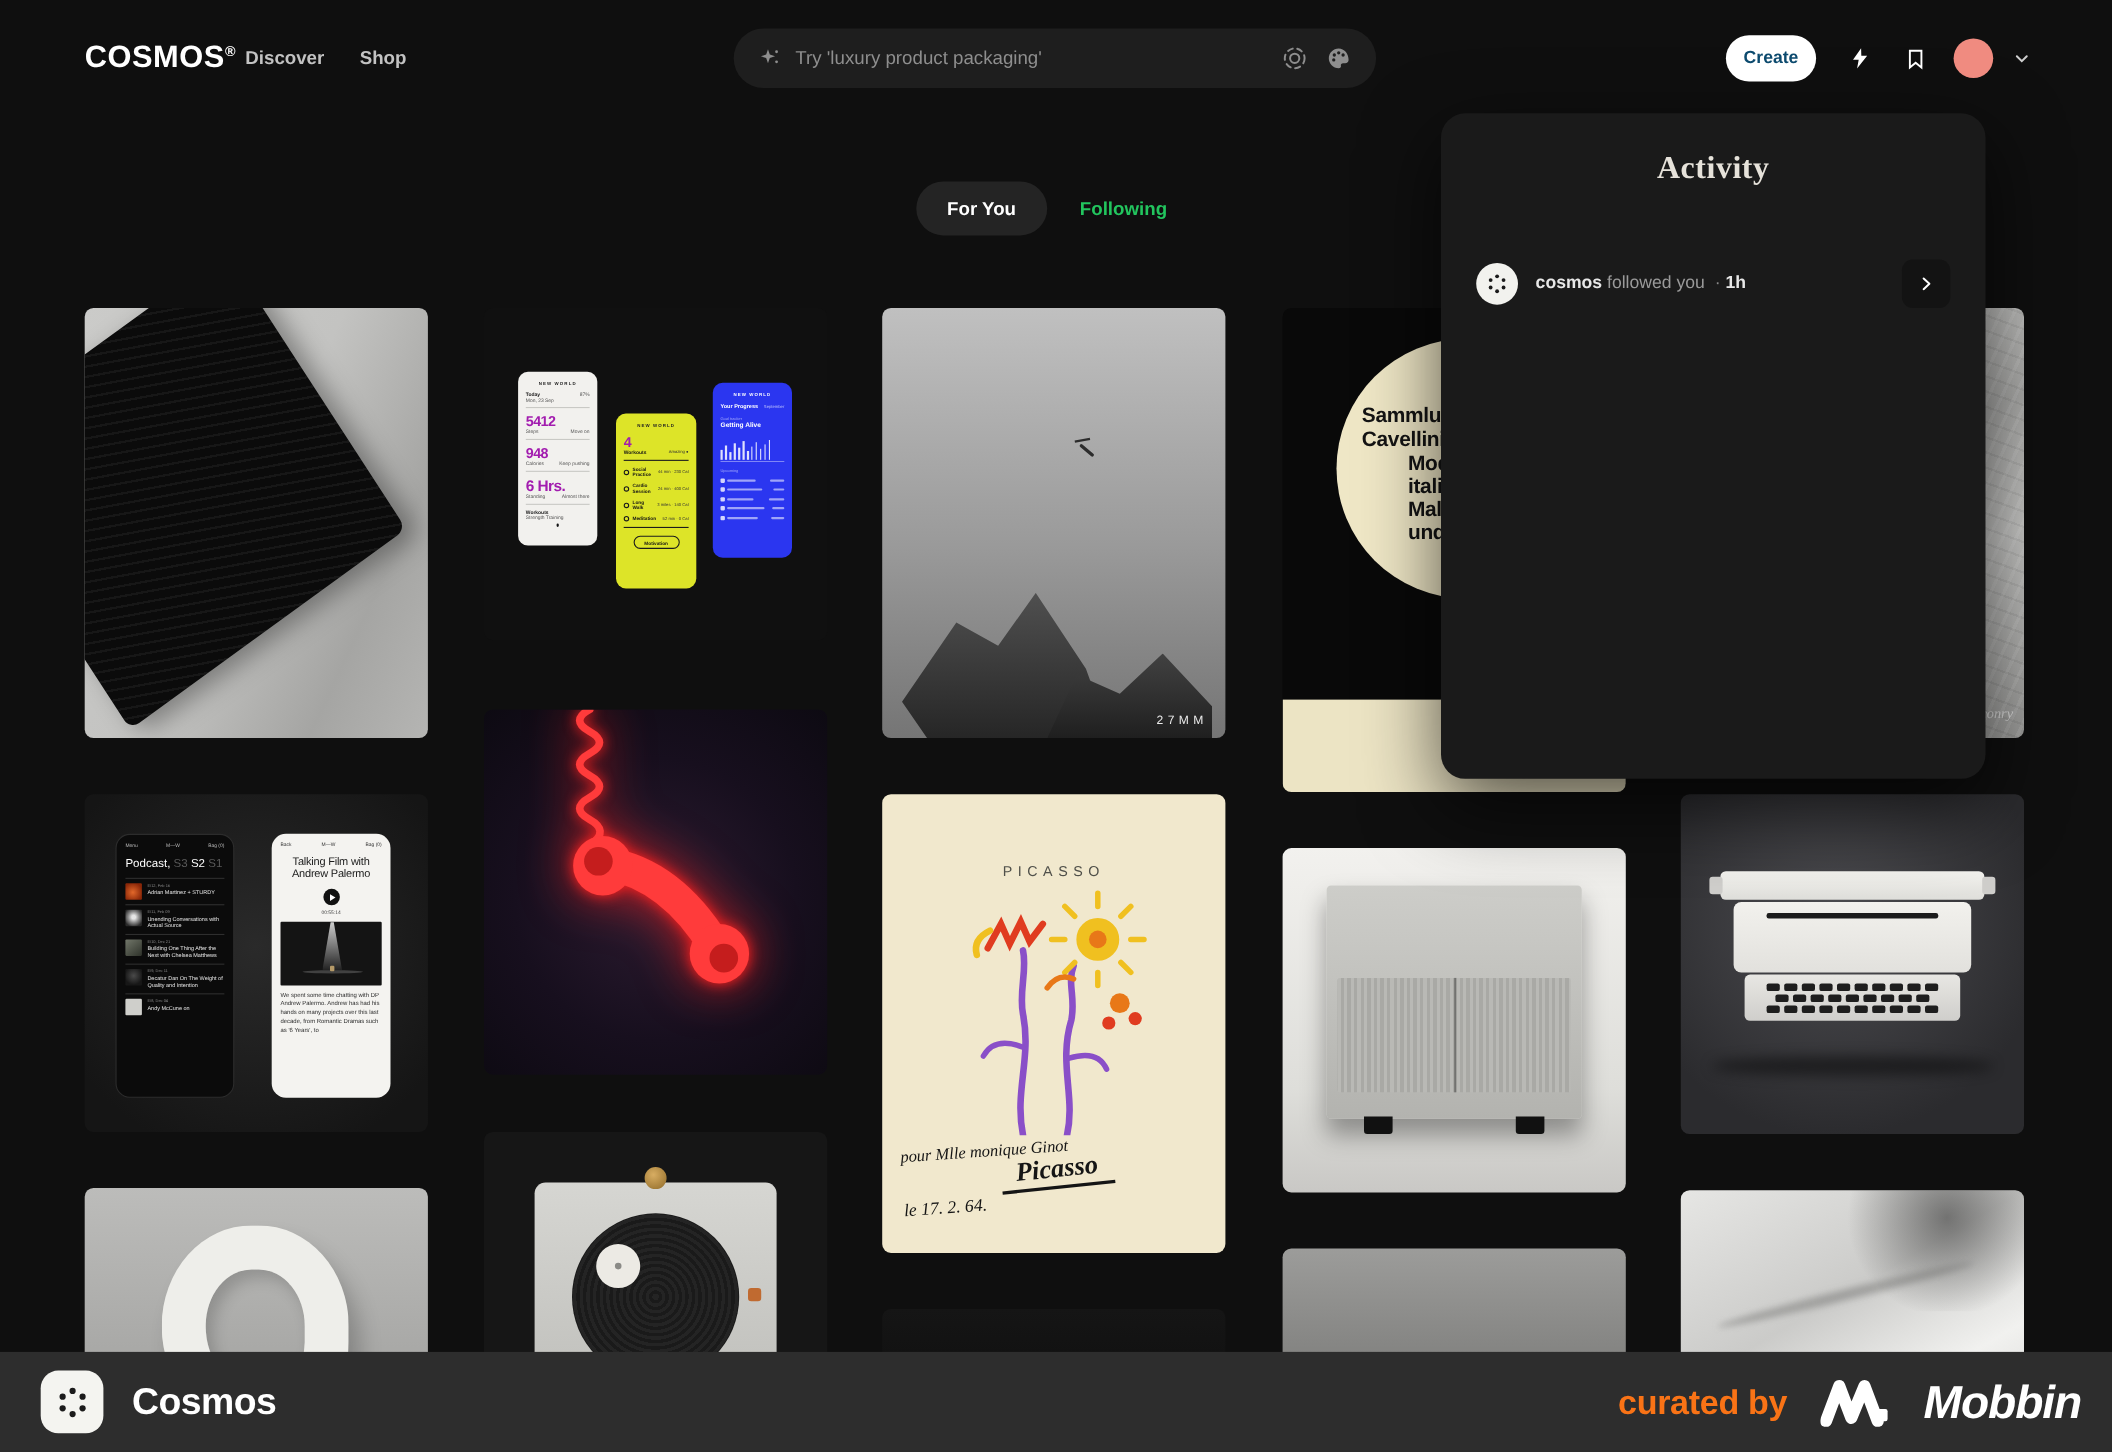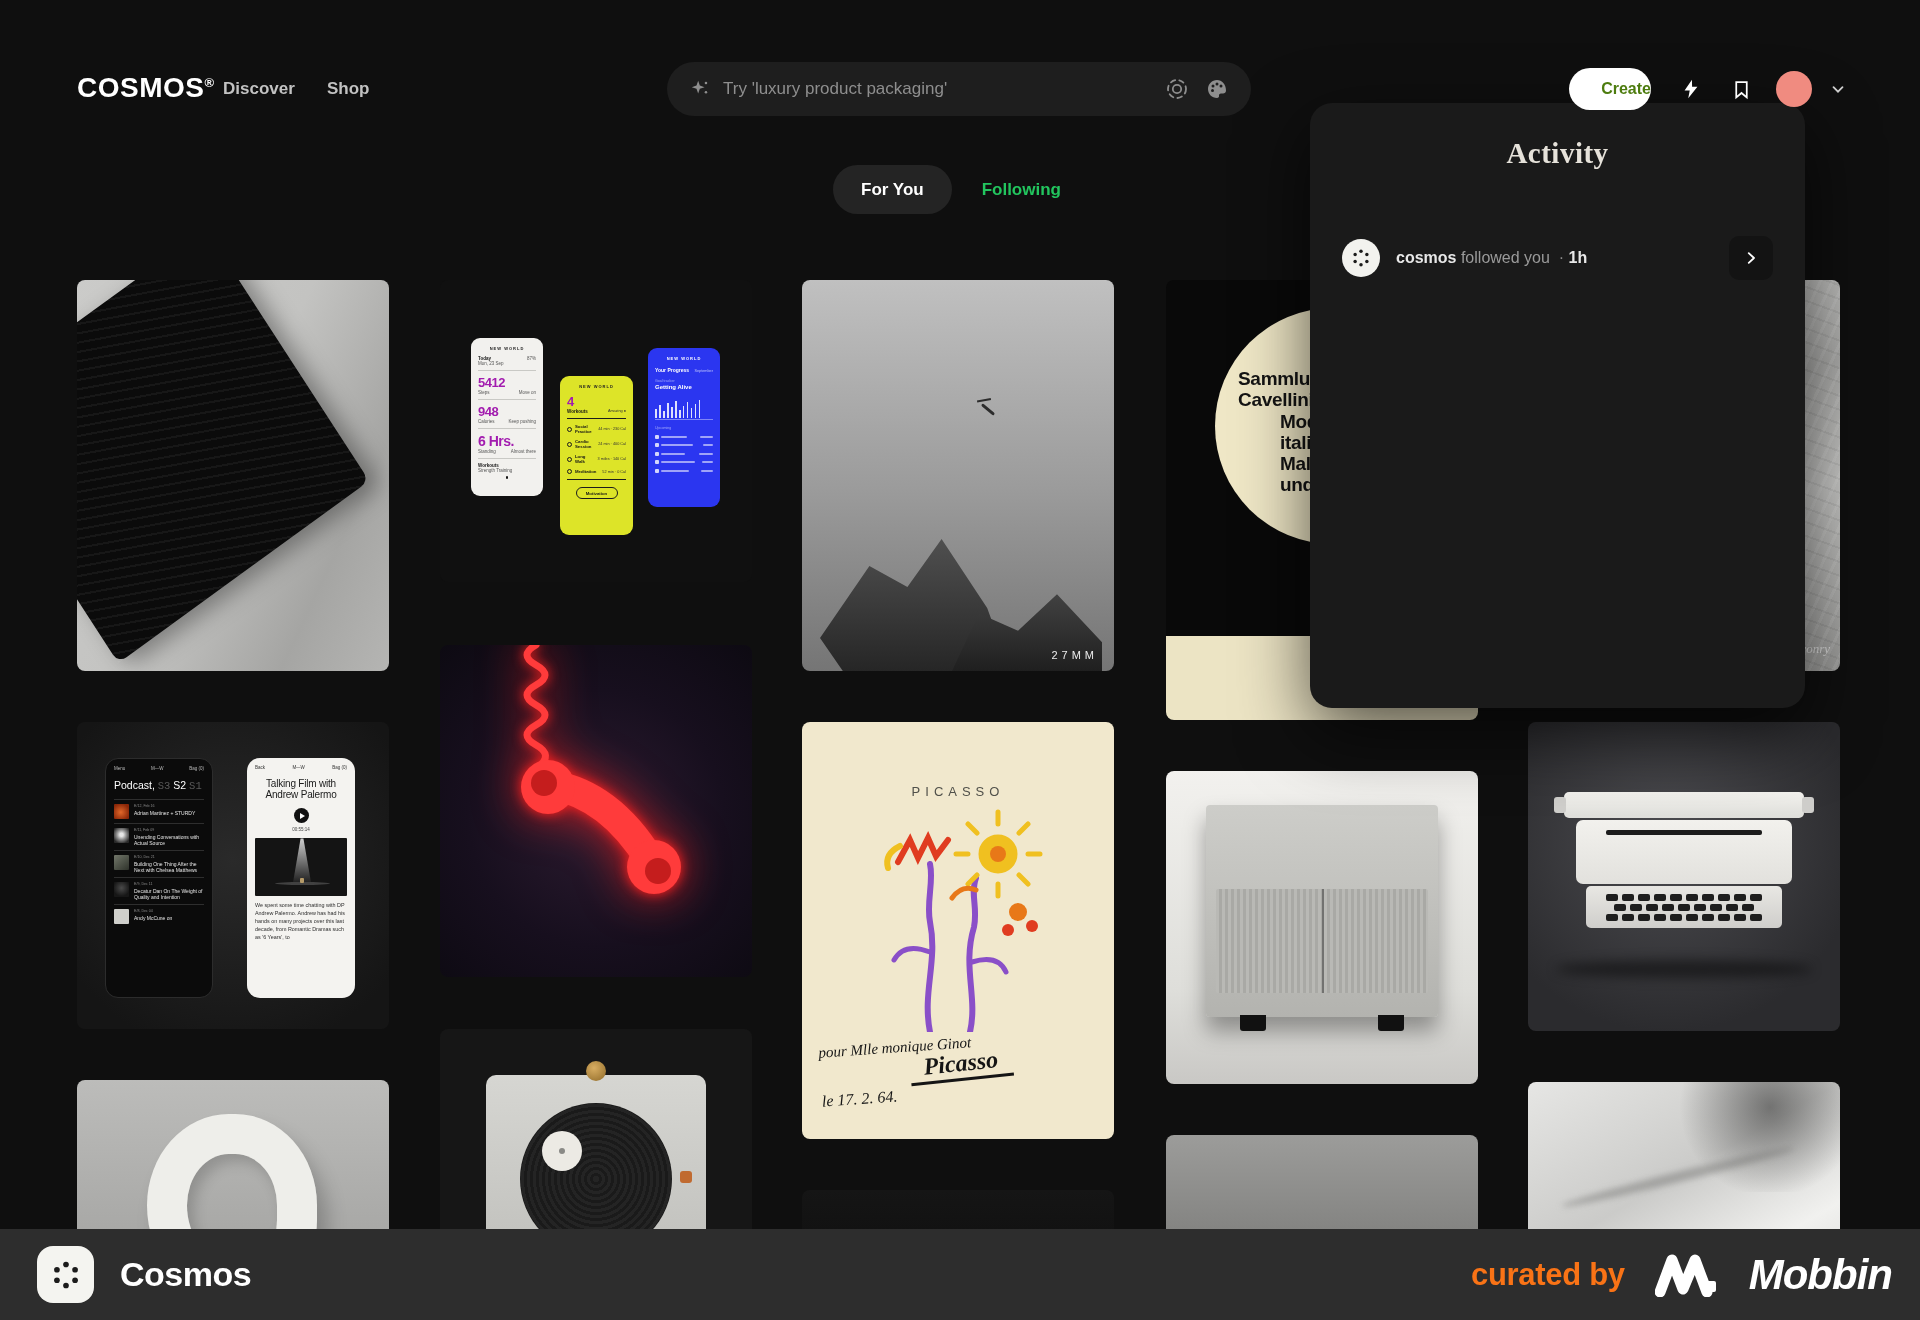--- a/index.html
+++ b/index.html
@@ -1,35 +1,35 @@
 <!DOCTYPE html>
 <html><head>
 <meta charset="utf-8">
 <style>
   * { margin:0; padding:0; box-sizing:border-box; }
   html,body { background:#000; }
   body { font-family:"Liberation Sans","DejaVu Sans",sans-serif; }
   .app { position:relative; width:1920px; height:1320px; background:#0f0f0f; overflow:hidden; }
 
   
-  .topbar { position:absolute; left:0; top:0; width:1920px; height:105px; z-index:50;margin-top:36px; }
+  .topbar { position:absolute; left:0; top:0; width:1920px; height:105px; z-index:50; }
   .logo { position:absolute; left:77px; top:36px; color:#fff; font-size:28px; font-weight:700; letter-spacing:.5px; }
   .logo sup { font-size:13px; font-weight:700; vertical-align:10px; }
   .nav-link { position:absolute; top:43px; color:#c2c2c2; font-size:17px; font-weight:600; cursor:pointer; }
   .nav-discover { left:223px; }
   .nav-shop { left:327px; }
 
   .searchbar { position:absolute; left:667px; top:26px; width:584px; height:54px; background:#1e1e1e; border-radius:27px; display:flex; align-items:center; padding:0 22px; }
   .searchbar .sparkle { flex:0 0 auto; margin-right:12px; display:flex; }
   .search-input { flex:1 1 auto; background:transparent; border:none; outline:none; color:#ddd; font-size:17px; font-family:inherit; }
   .search-input::placeholder { color:#8e8e8e; }
   .search-icons { display:flex; gap:16px; align-items:center; }
   .icon-btn { background:none; border:none; padding:0; cursor:pointer; display:flex; }
 
-  .create-btn { position:absolute; left:1569px; top:32px; width:82px; height:42px; background:#fff; border:none; border-radius:21px; font-family:inherit; font-size:16px; font-weight:700; color:#4d7c0f; cursor:pointer;text-align:right; }
+  .create-btn { position:absolute; left:1569px; top:32px; width:82px; height:42px; background:#fff; border:none; border-radius:21px; font-family:inherit; font-size:16px; font-weight:700; color:#0c4a6e; cursor:pointer; }
   .hd-ic { position:absolute; top:31px; width:44px; height:44px; display:flex; align-items:center; justify-content:center; background:none; border:none; cursor:pointer; }
   .ic-bolt { left:1669px; }
   .ic-bmark { left:1719px; }
   .avatar { position:absolute; left:1776px; top:35px; width:36px; height:36px; border-radius:50%; background:#f08b80; border:none; cursor:pointer; }
   .ic-chev { left:1816px; }
 
   
   .tabs { position:absolute; left:833px; top:165px; display:flex; align-items:center; gap:30px; z-index:5; }
   .tab-pill { height:49px; padding:0 28px; border-radius:25px; background:#242424; color:#fff; font-size:17px; font-weight:700; border:none; font-family:inherit; cursor:pointer; }
   .tab-plain { background:none; border:none; color:#22c55e; font-size:17px; font-weight:600; font-family:inherit; cursor:pointer; }
@@ -97,21 +97,21 @@
   .watermark { position:absolute; right:10px; bottom:14px; font-family:"Liberation Serif","DejaVu Serif",serif; font-style:italic; font-size:13px; color:rgba(250,250,250,.65); }
 
   
   .card-podcast { top:722px; height:307px; background:radial-gradient(circle at 50% 45%,#2a2a2a,#151515 85%); }
   .pc-phone { position:absolute; top:36px; width:108px; height:240px; border-radius:13px; padding:7px 8px; }
   .pc-left { left:28px; background:#0b0b0b; border:1px solid #2c2c2c; color:#eee; }
   .pc-right { left:170px; background:#f4f3f0; color:#1a1a1a; }
   .pc-head { display:flex; justify-content:space-between; font-size:4.5px; margin-bottom:8px; }
   .pc-left .pc-head { color:#bbb; }
   .pc-title { font-size:10.5px; color:#fff; margin:6px 0 7px; }
-  .pc-title .dim { color:#5a5a5a;font-family:Liberation Mono, monospace; }
+  .pc-title .dim { color:#5a5a5a; }
   .pc-ep { display:flex; gap:5px; border-top:.6px solid #2e2e2e; padding:4px 0; }
   .pc-thumb { width:15px; height:15px; flex:0 0 auto; border-radius:1px; }
   .t1 { background:radial-gradient(circle at 45% 55%,#e2682a,#8a2708 75%); }
   .t2 { background:radial-gradient(circle at 50% 45%,#e6e6e6 0 15%,#8a8a8a 45%,#2a2a2a 80%); }
   .t3 { background:linear-gradient(140deg,#72776a,#2e322a); }
   .t4 { background:radial-gradient(circle at 50% 40%,#4a4a4a,#171717 70%); }
   .t5 { background:#cfcfcb; }
   .pc-ep-meta { font-size:3.6px; color:#8b8b8b; margin-bottom:1.5px; }
   .pc-ep-title { font-size:5px; color:#e6e6e6; line-height:1.25; }
   .pc-r-head { color:#333; }

